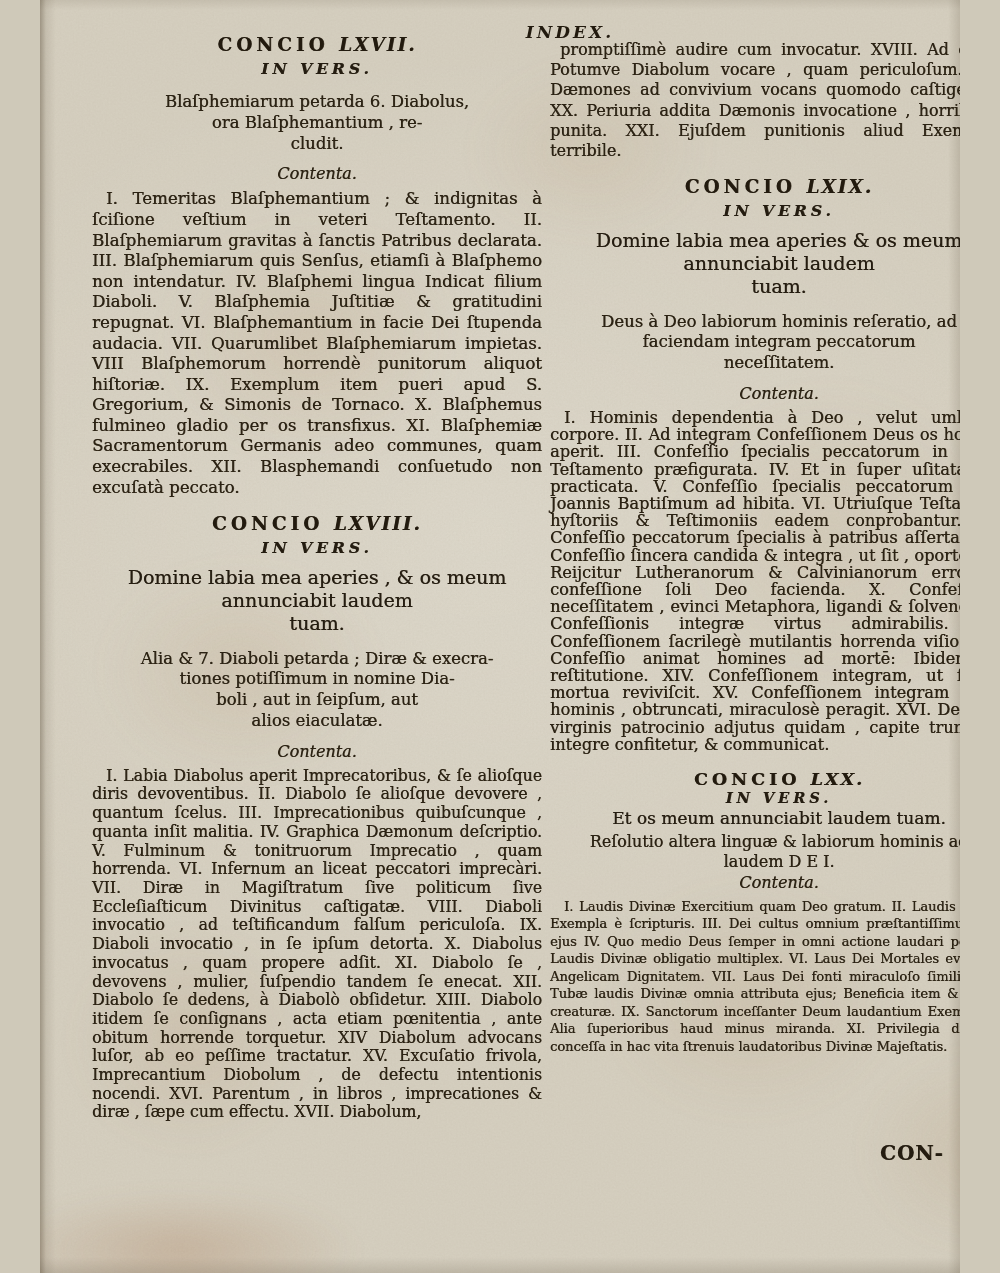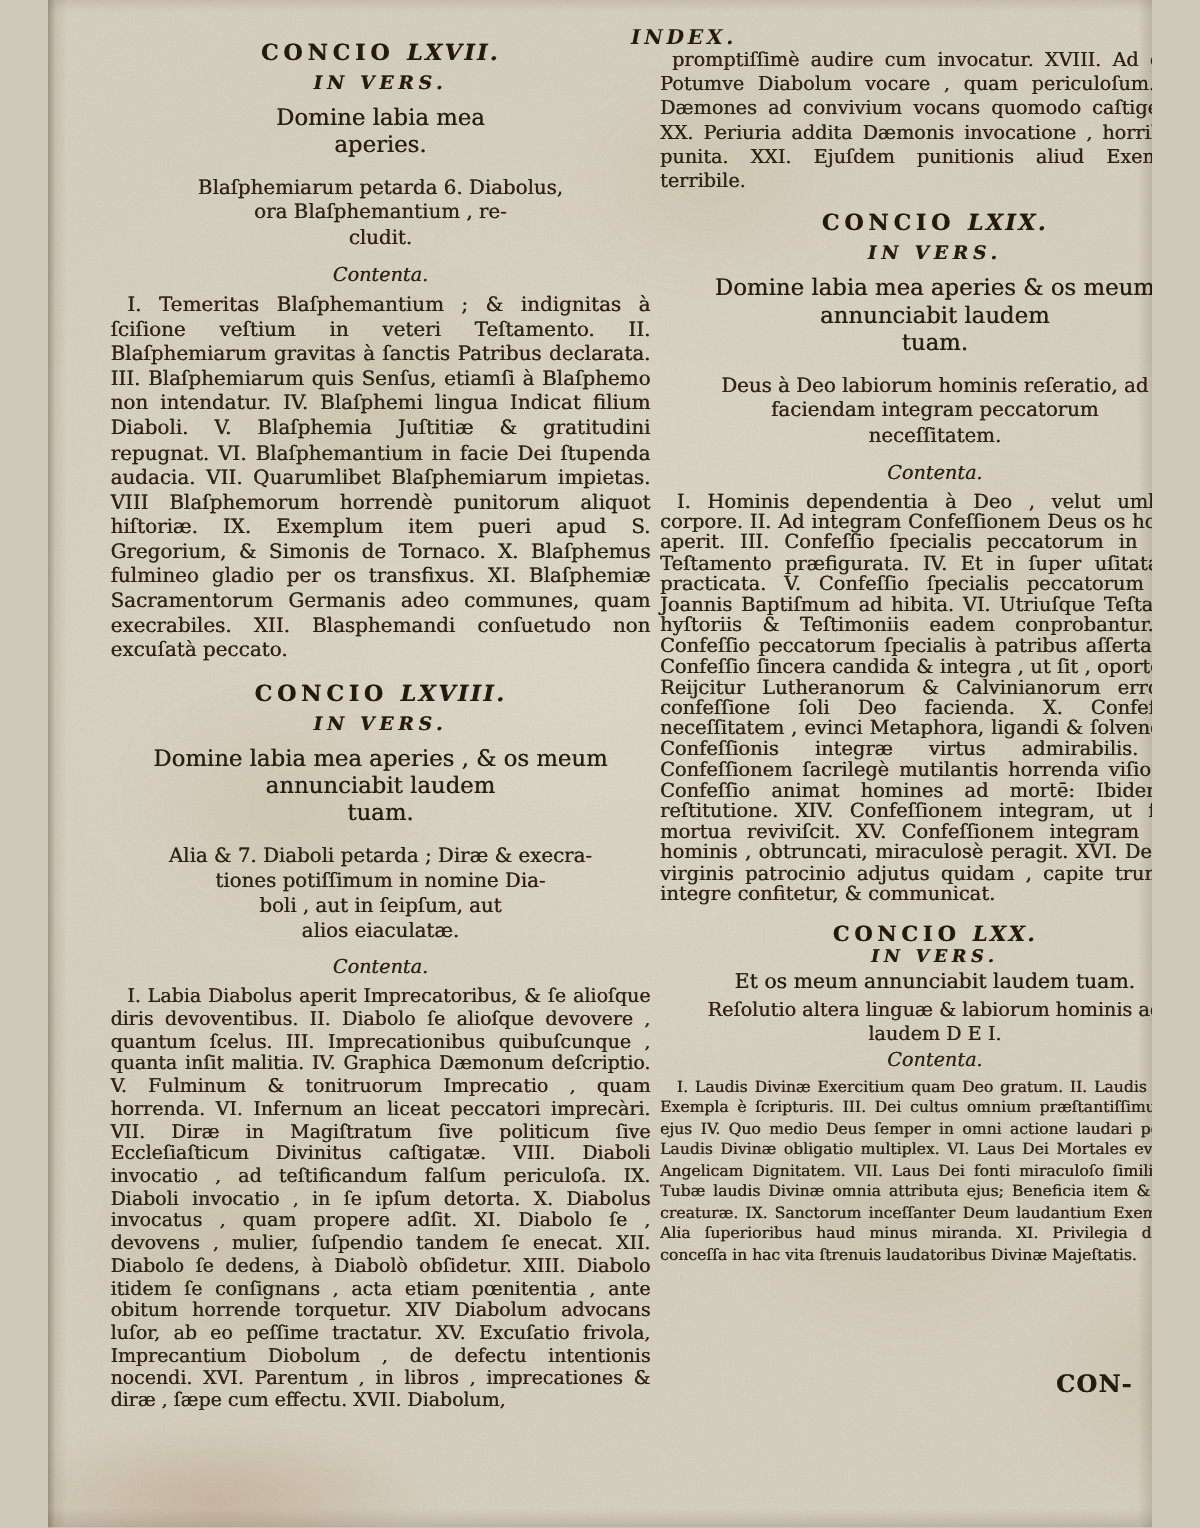--- a/index.html
+++ b/index.html
@@ -98,24 +98,20 @@
   <div class="running-head">INDEX.</div>
 
   <div class="col col-left">
 
     <section>
       <h2 class="concio-head" style="margin-top:0">
         <span>CONCIO</span>
         <span class="numeral">LXVII.</span>
       </h2>
       <div class="invers">IN VERS.</div>
-      <div class="verse">
-        <div>Domine labia mea</div>
-        <div>aperies.</div>
-      </div>
       <div class="summary">
         <div>Blaſphemiarum petarda 6.  Diabolus,</div>
         <div>ora Blaſphemantium , re-</div>
         <div>cludit.</div>
       </div>
       <div class="contenta">Contenta.</div>
       <p class="contents p-l1">I. Temeritas Blaſphemantium ; &amp; indignitas à ſciſione veſtium in veteri Teſtamento. II. Blaſphemiarum gravitas à ſanctis Patribus declarata. III. Blaſphemiarum quis Senſus, etiamſi à Blaſphemo non intendatur. IV. Blaſphemi lingua Indicat filium Diaboli. V. Blaſphemia Juſtitiæ &amp; gratitudini repugnat. VI. Blaſphemantium in facie Dei ſtupenda audacia. VII. Quarumlibet Blaſphemiarum impietas. VIII Blaſphemorum horrendè punitorum aliquot hiſtoriæ. IX. Exemplum item pueri apud S. Gregorium, &amp; Simonis de Tornaco. X. Blaſphemus fulmineo gladio per os transfixus. XI. Blaſphemiæ Sacramentorum Germanis adeo communes, quam execrabiles. XII. Blasphemandi conſuetudo non excuſatà peccato.</p>
     </section>
 
     <section>

